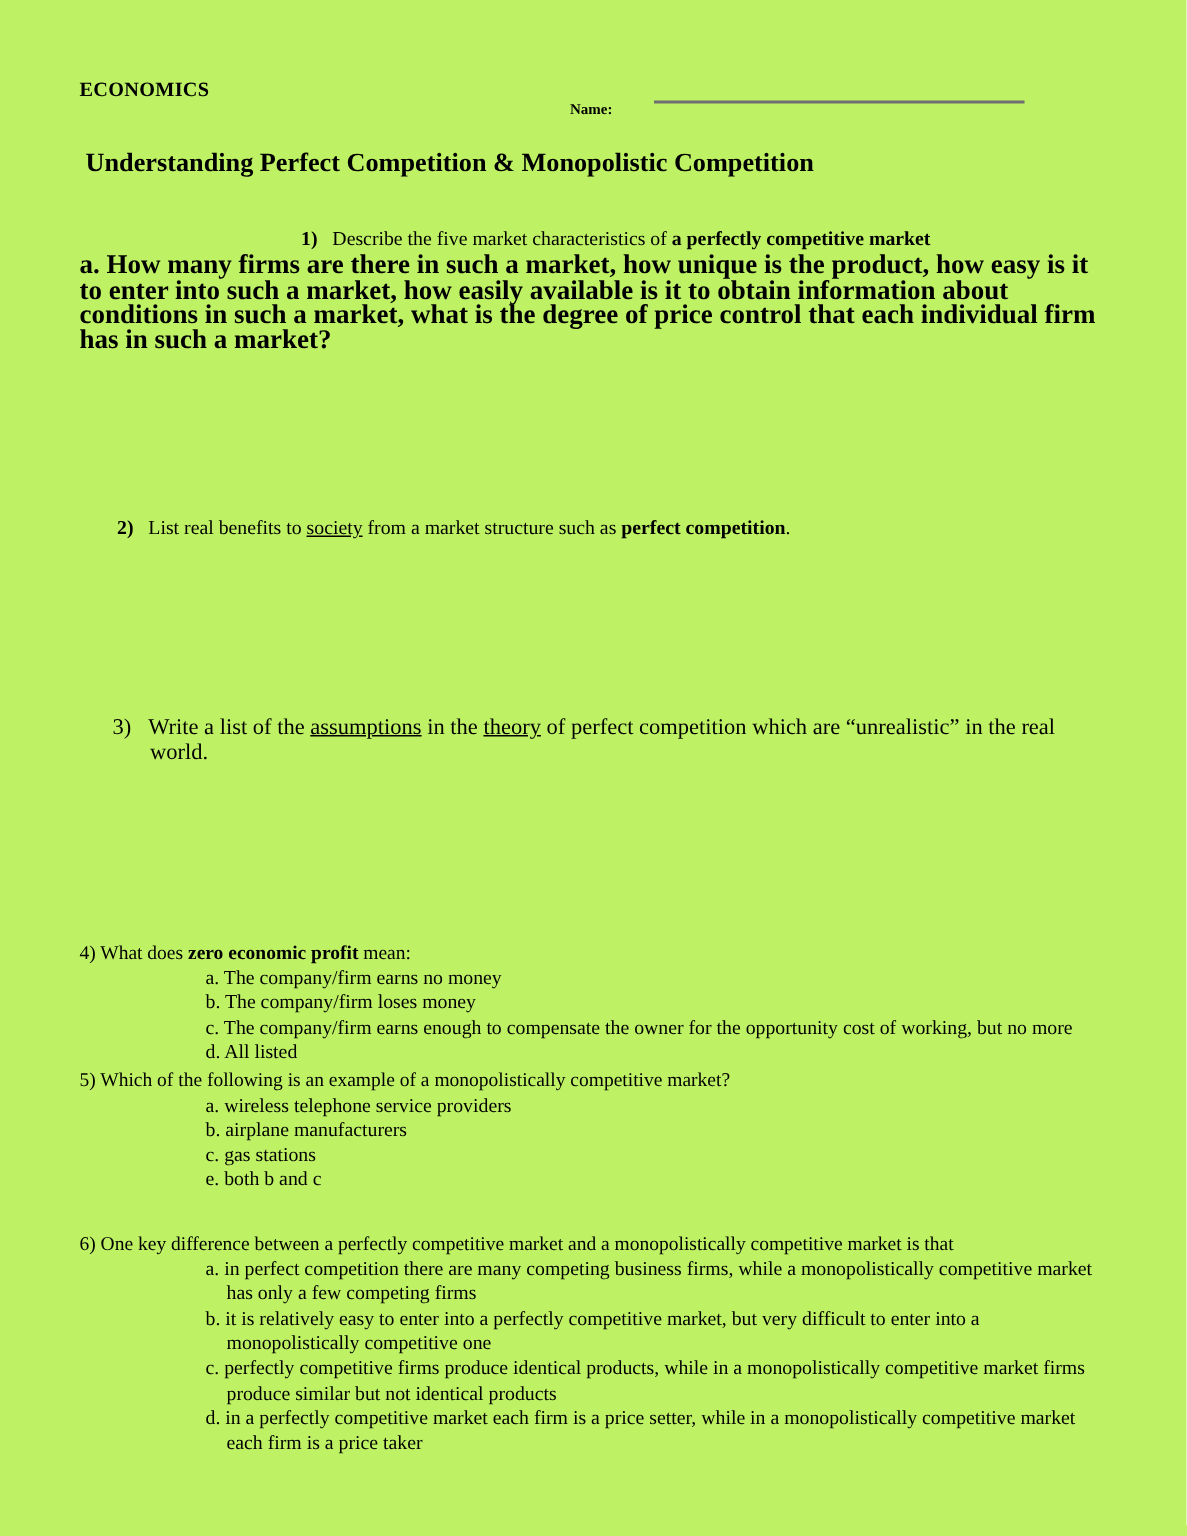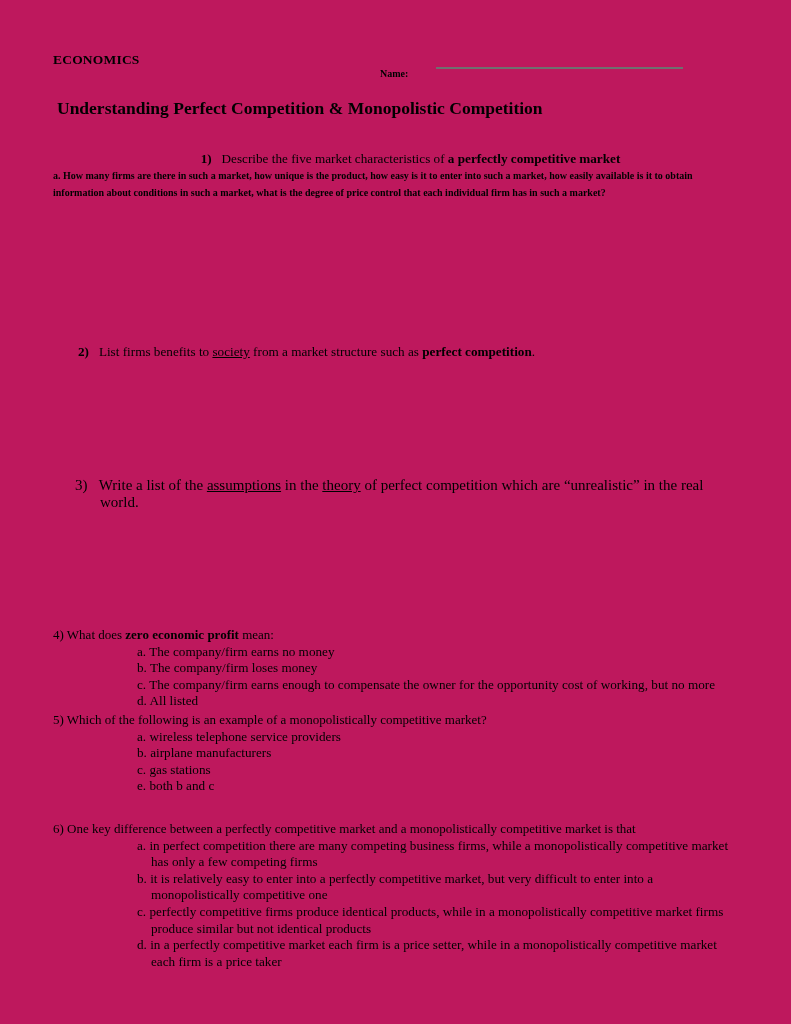--- a/index.html
+++ b/index.html
@@ -8,21 +8,21 @@
     background: #ffffff;
   }
   body {
     font-family: "Liberation Serif", "DejaVu Serif", serif;
     color: #000000;
   }
   .page {
     position: relative;
     width: 791px;
     height: 1024px;
-    background: #be185d;
+    background: #bef264;
     overflow: hidden;
     box-sizing: border-box;
   }
 
   
   .header-row {
     position: absolute;
     left: 53px;
     top: 52px;
     width: 690px;
@@ -75,21 +75,21 @@
   #q1-block { left: 53px; top: 150px; width: 690px; }
   #q1-block .stem {
     padding-left: 50px;
     text-indent: -25px;
     font-size: 13.2px;
     line-height: 17px;
     text-align: center;
   }
   #q1-block .sub {
     margin-top: 1px;
-    font-size: 10px;
+    font-size: 18px;
     font-weight: bold;
     line-height: 16.6px;
     text-align: left;
   }
 
   
   #q2-block { left: 53px; top: 343px; width: 690px; }
   #q2-block .stem {
     padding-left: 50px;
     text-indent: -25px;
@@ -143,21 +143,21 @@
     <div class="stem">
       <span class="bold">1)</span>
       &nbsp;&nbsp;<span>Describe the five market characteristics of </span><span class="bold">a perfectly competitive market</span>
     </div>
     <div class="sub">a. How many firms are there in such a market,  how unique is the product, how easy is it to enter into such a market, how easily available is it to obtain information about conditions in such a market, what is the degree of price control that each individual firm has in such a market?</div>
   </div>
 
   <div class="block" id="q2-block">
     <div class="stem">
       <span class="bold">2)</span>
-      &nbsp;&nbsp;<span>List firms benefits to </span><span class="uline">society</span><span> from a market structure such as </span><span class="bold">perfect competition</span><span>.</span>
+      &nbsp;&nbsp;<span>List real benefits to </span><span class="uline">society</span><span> from a market structure such as </span><span class="bold">perfect competition</span><span>.</span>
     </div>
   </div>
 
   <div class="block" id="q3-block">
     <div class="stem">
       <span>3)</span>
       &nbsp;&nbsp;<span>Write a list of the </span><span class="uline">assumptions</span><span> in the </span><span class="uline">theory</span><span> of  perfect competition which are “unrealistic” in the real world.</span>
     </div>
   </div>
 

